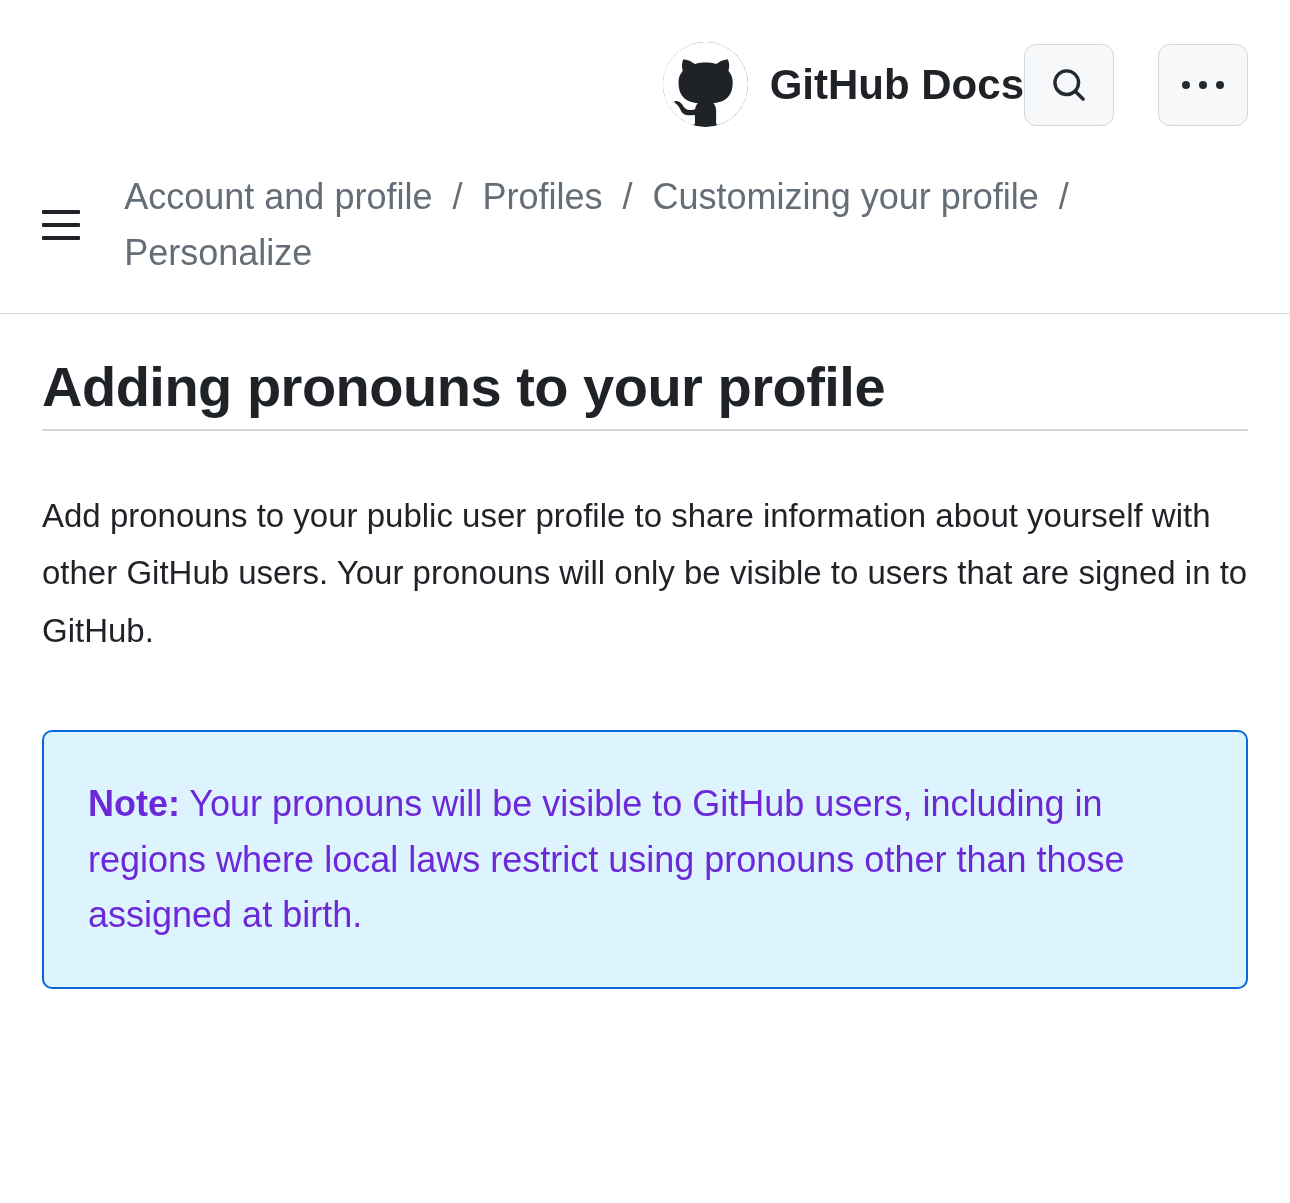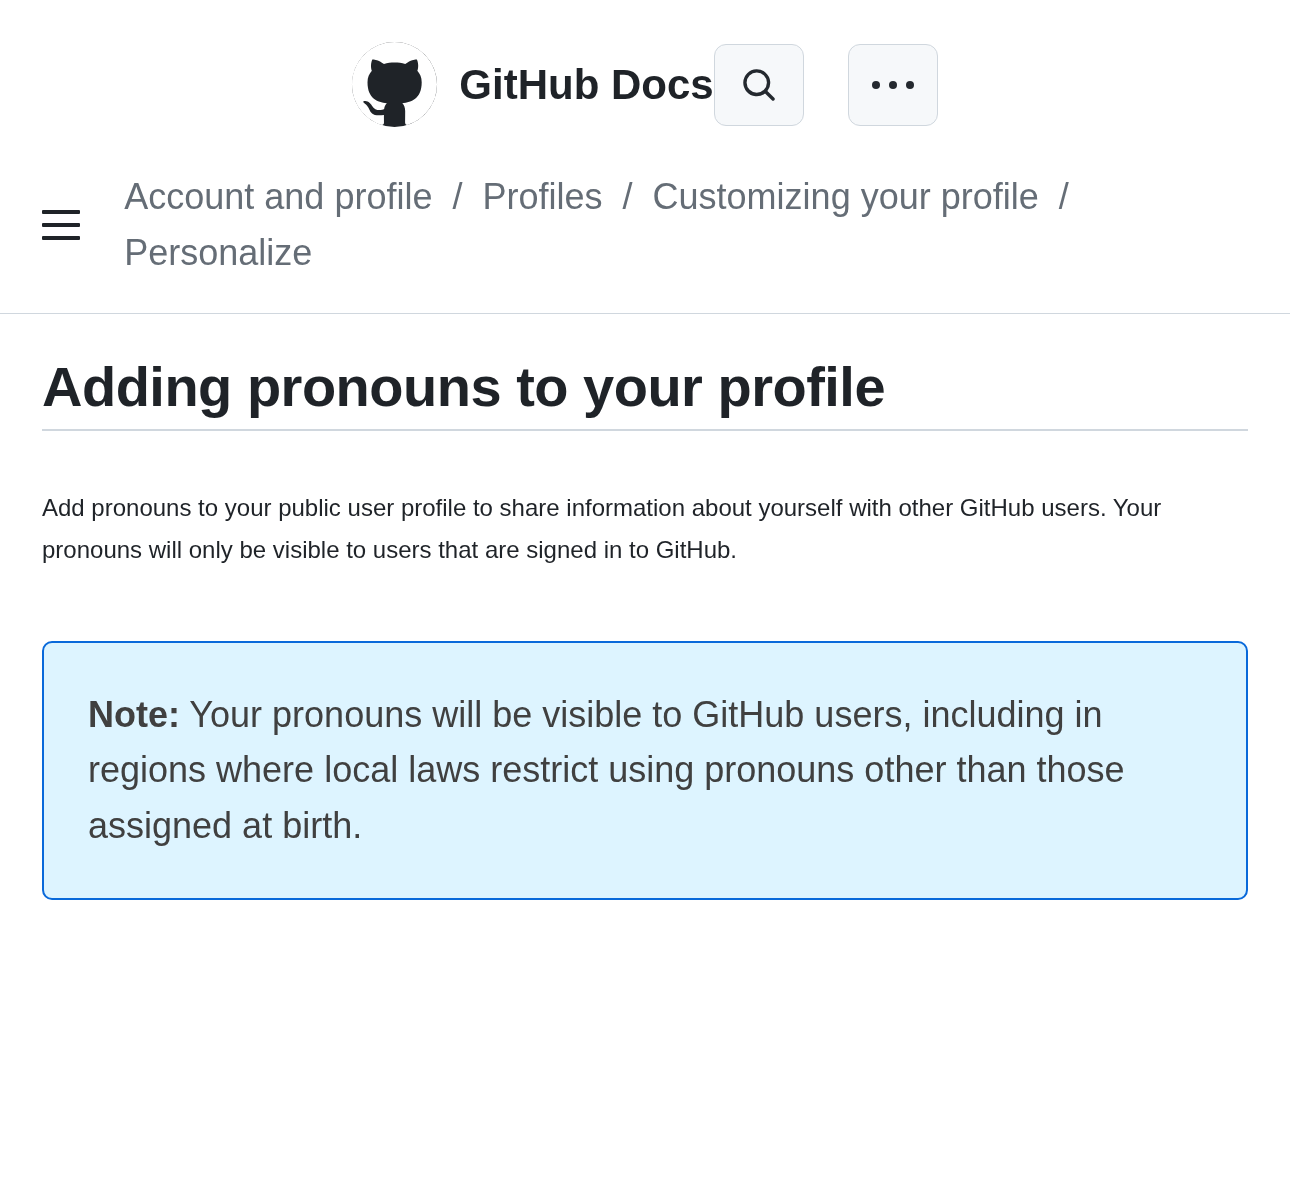--- a/index.html
+++ b/index.html
@@ -9,21 +9,21 @@
     }
     body {
       font-family: -apple-system, BlinkMacSystemFont, "Segoe UI", Helvetica, Arial, sans-serif;
       background: #ffffff;
       color: #1f2328;
       width: 1290px;
     }
     .header {
       display: flex;
       align-items: center;
-      justify-content: center;
+      justify-content: flex-end;
       padding: 42px 42px 30px 42px;
     }
     .header-left {
       display: flex;
       align-items: center;
       gap: 22px;
     }
     .github-logo {
       width: 85px;
       height: 85px;
@@ -113,36 +113,36 @@
     }
     .page-title {
       font-size: 56px;
       font-weight: 700;
       color: #1f2328;
       padding-bottom: 10px;
       border-bottom: 2px solid #d0d7de;
       letter-spacing: -0.5px;
     }
     .intro-text {
-      font-size: 24px;
+      font-size: 33px;
       color: #1f2328;
       line-height: 1.75;
       margin-top: 56px;
       margin-bottom: 70px;
     }
     .note-box {
       border: 2px solid #0969da;
       background: #ddf4ff;
       border-radius: 10px;
       padding: 44px 44px;
     }
     .note-box p {
       font-size: 36px;
       line-height: 1.55;
-      color: #404040;
+      color: #6d28d9;
     }
     .note-box strong {
       font-weight: 600;
     }
   </style>
 </head>
 <body>
 
 <header class="header">
   <div class="header-left">

